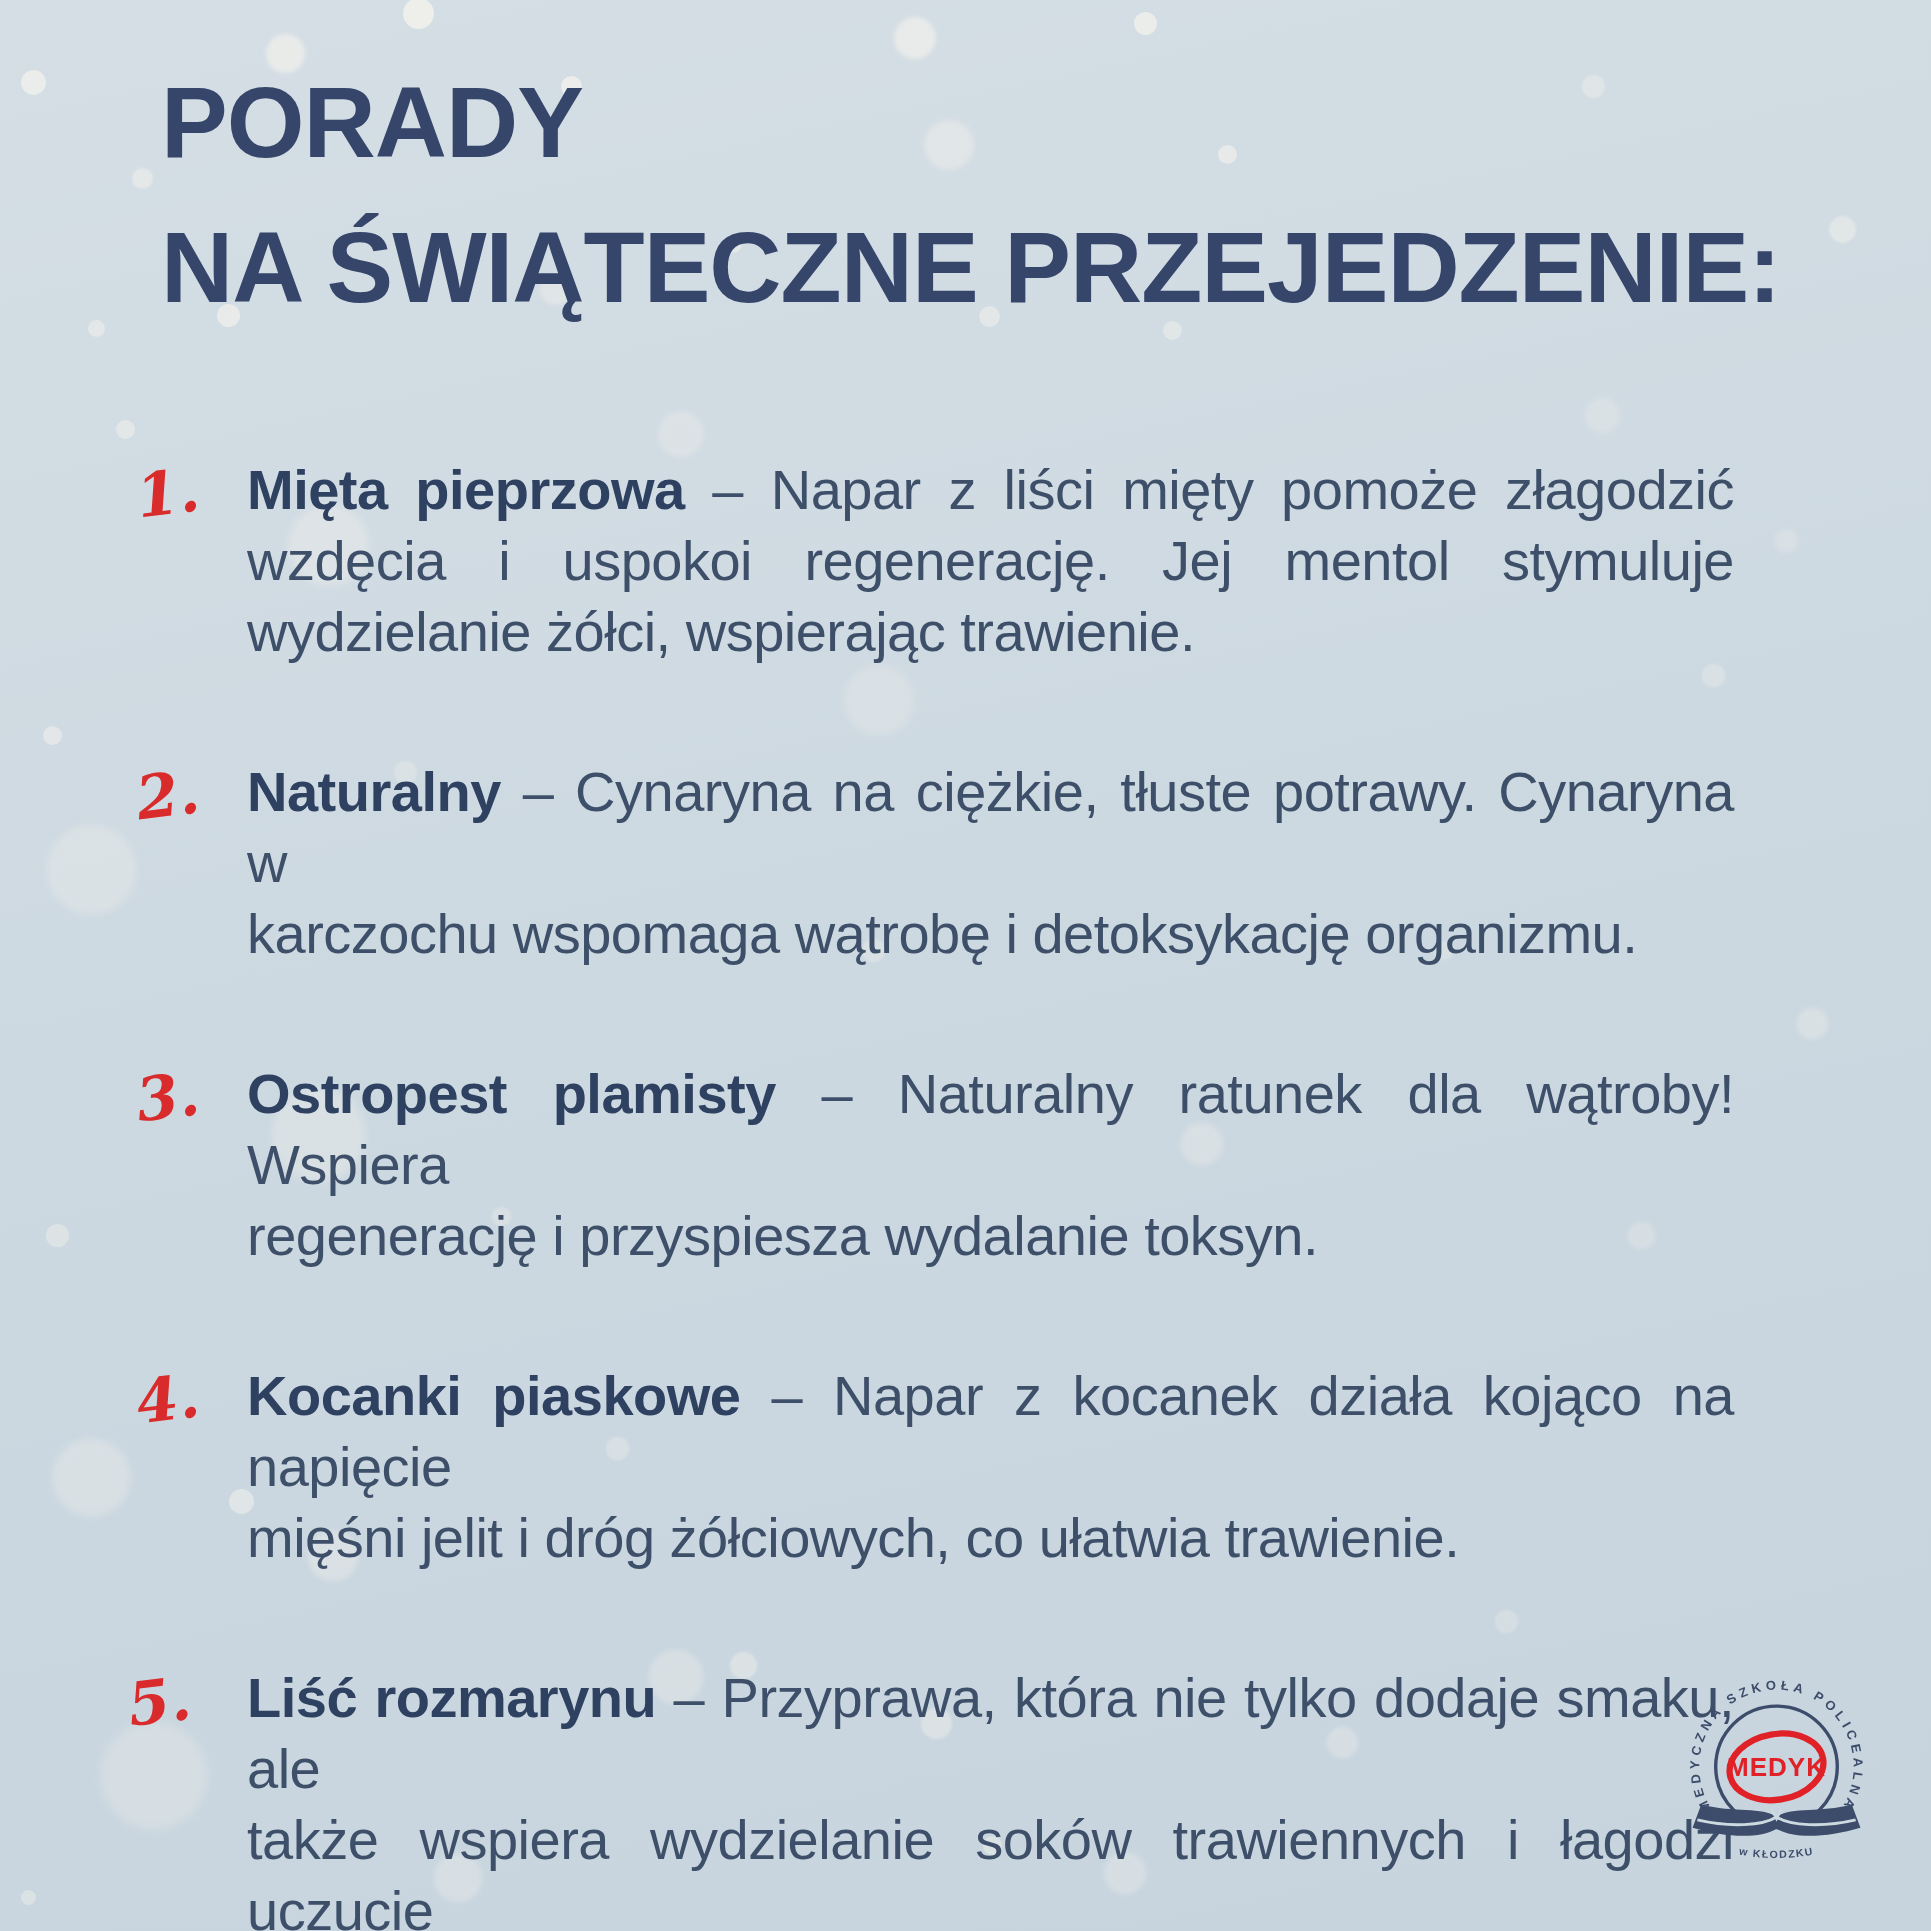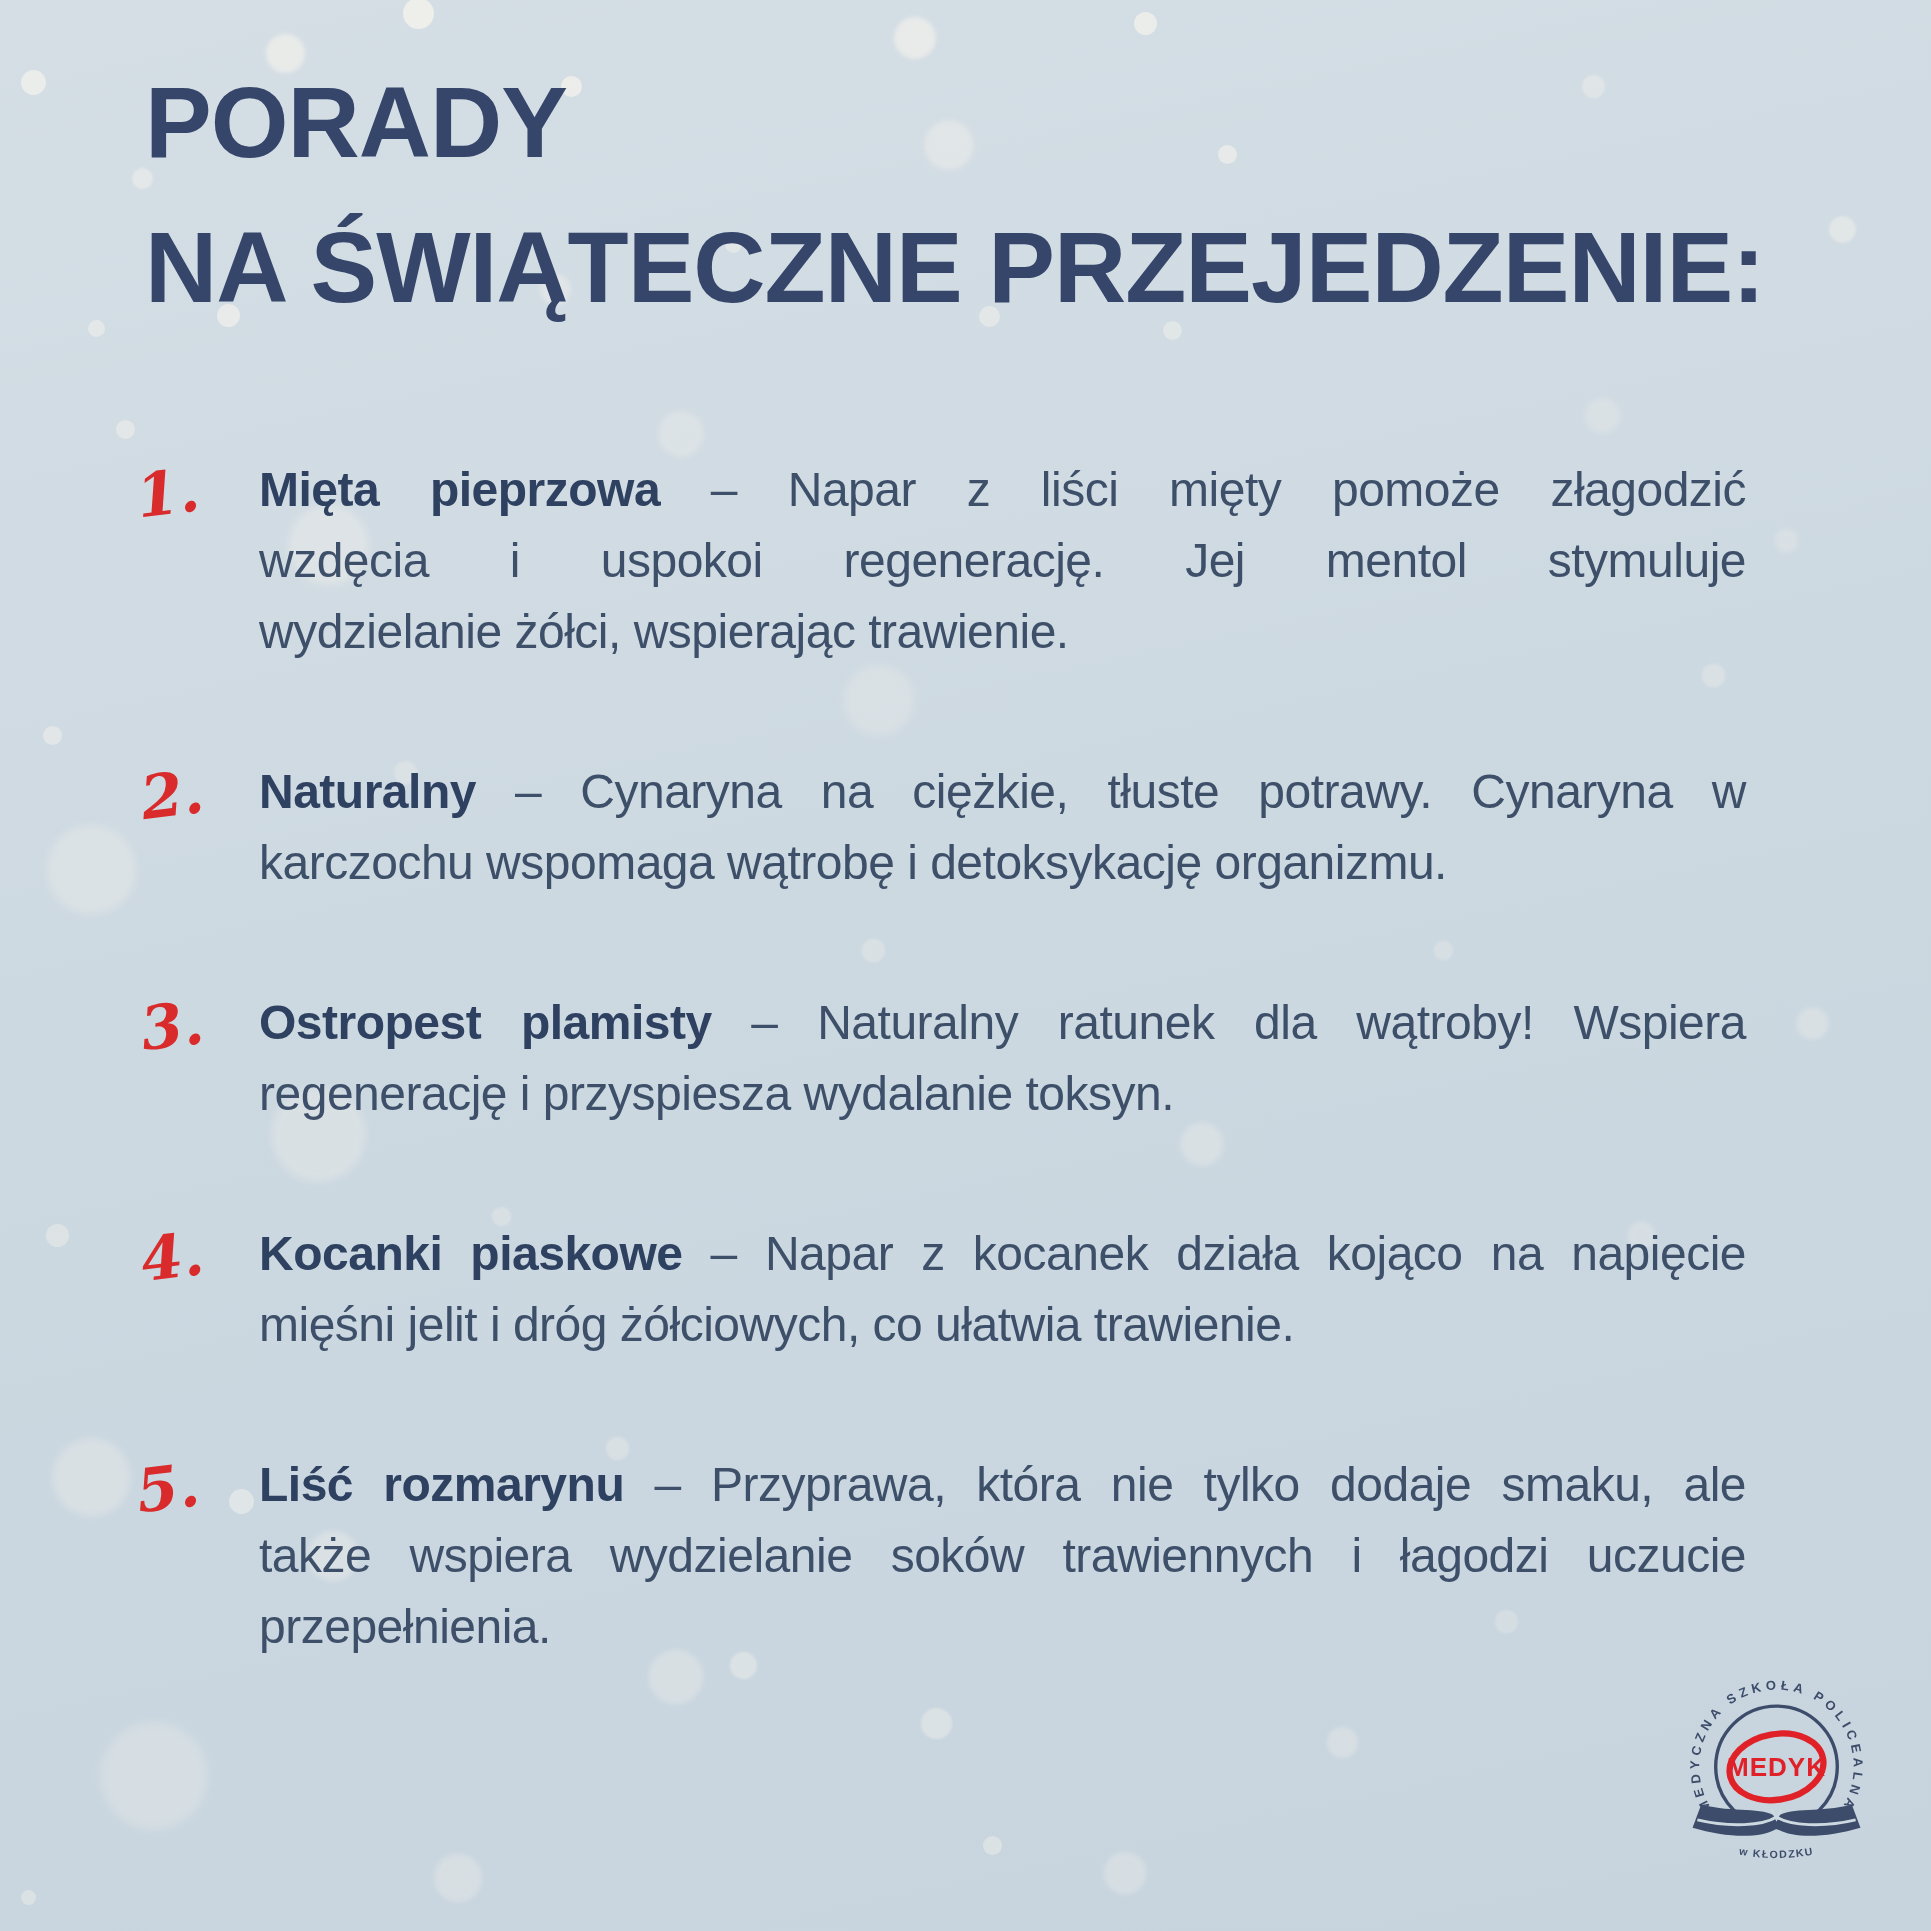--- a/index.html
+++ b/index.html
@@ -6,35 +6,34 @@
   body{
     width:1931px;height:1931px;position:relative;overflow:hidden;
     background:linear-gradient(168deg,#d5dee5 0%,#cdd9e1 45%,#c7d4de 100%);
     font-family:"Liberation Sans",sans-serif;
     -webkit-font-smoothing:antialiased;
   }
   #snow{position:absolute;inset:0;pointer-events:none;}
   .dot{position:absolute;border-radius:50%;background:#f2f1ec;}
 
   .title{
-    position:absolute;left:145px;top:50px;width:1690px;
+    position:absolute;left:161px;top:50px;width:1690px;
     font-weight:800;font-size:100px;line-height:1.45;letter-spacing:-1px;
     color:#36466b;
   }
   .list{position:absolute;left:145px;top:454px;width:1591px;}
   .item{display:grid;grid-template-columns:102px 1fr;margin-bottom:89px;}
   .num{
     font-family:"DejaVu Serif",serif;font-style:italic;font-weight:700;
     font-size:60px;line-height:1;color:#d92b2b;
     transform:rotate(-7deg);padding-top:5.8px;
   }
   .lines{
-    font-size:48px;line-height:71px;color:#3e5069;letter-spacing:-0.5px;
+    font-size:56px;line-height:71px;color:#3e5069;letter-spacing:-0.5px;
     width:1487px;
-    margin-left:12px;
   }
   .ln{min-height:71px;}
   .ln.j{text-align:justify;text-align-last:justify;}
   .term{font-weight:700;color:#2e4161;}
 
   .logo{position:absolute;left:1680px;top:1678px;width:193px;height:198px;}
   .logo svg{width:100%;height:100%;display:block;}
   .logo .arc{
     font-family:"Liberation Sans",sans-serif;font-size:13.5px;font-weight:700;
     letter-spacing:4.5px;fill:#3c4c6a;

